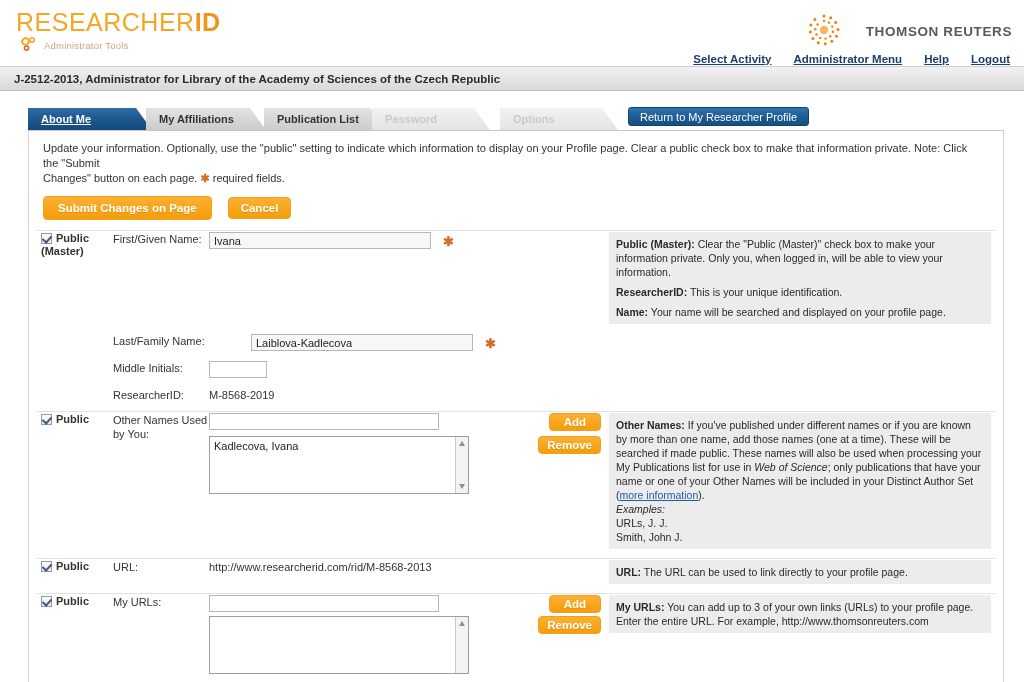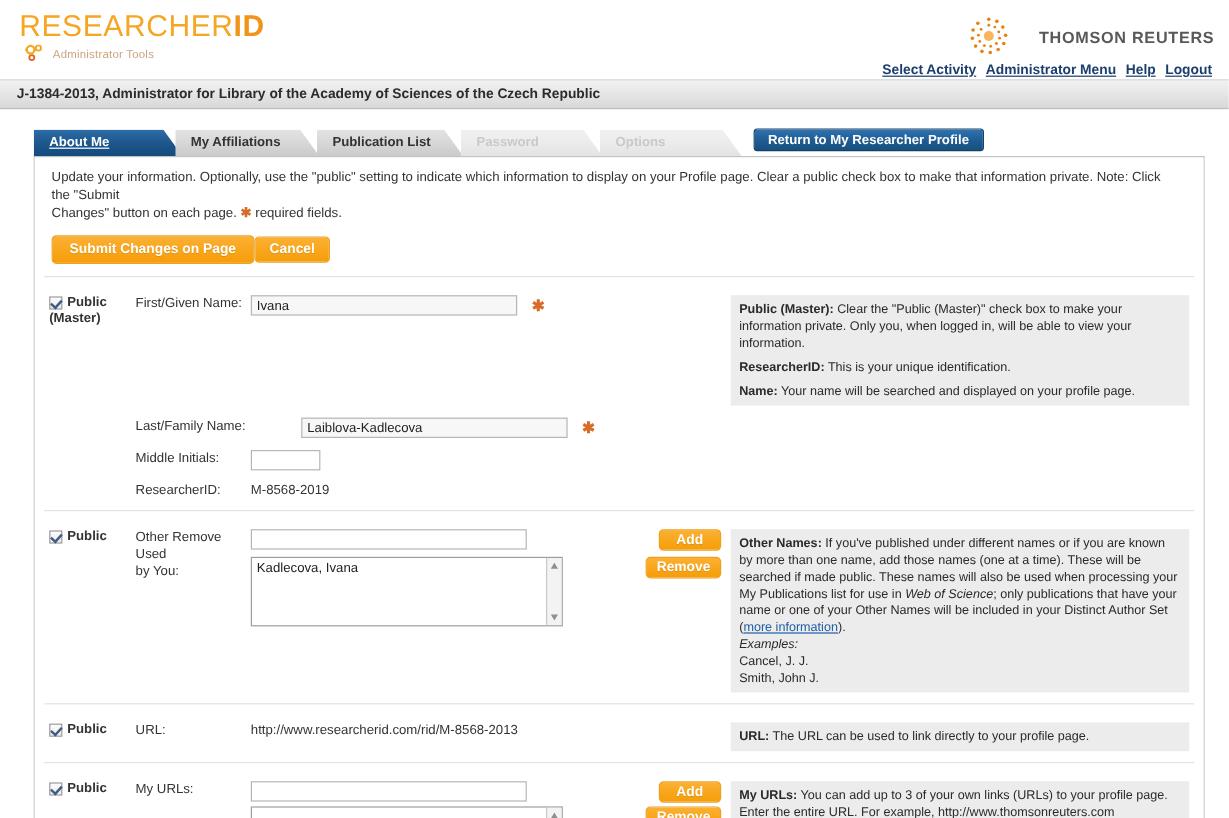--- a/index.html
+++ b/index.html
@@ -56,21 +56,21 @@
     font-size: 13.5px;
     font-weight: 700;
     letter-spacing: .6px;
     color: #58595b;
   }
 
   .toplinks {
     position: absolute;
     right: 14px; top: 53px;
     display: flex;
-    gap: 8px;
+    gap: 22px;
   }
   .toplinks a {
     font-size: 11.5px;
     font-weight: 700;
     color: #1b3e6f;
     text-decoration: underline;
     cursor: pointer;
   }
 
   
@@ -131,21 +131,21 @@
     top: -1px;
     height: 19px;
     display: flex;
     align-items: center;
     padding: 0 11px;
     border-radius: 3px;
     background: linear-gradient(to bottom, #2f73b0 0%, #1e5b92 55%, #17507f 100%);
     border: 1px solid #12436c;
     color: #ffffff;
     font-size: 11px;
-    font-weight: 700;
+    font-weight: 400;
     white-space: nowrap;
     cursor: pointer;
   }
 
   
   .content-box {
     border: 1px solid #d0d0d0;
     border-top: 1px solid #c4c4c4;
     background: #ffffff;
     margin-left: 14px;
@@ -160,39 +160,39 @@
     color: #333;
     line-height: 15px;
     max-width: 960px;
   }
   .intro .star { color: #d86b2a; font-weight: 700; }
 
   .btn-row {
     padding: 6px 14px 10px 14px;
     display: flex;
     align-items: center;
-    gap: 0;
+    gap: 16px;
   }
   .btn-orange {
     background: linear-gradient(to bottom, #fbb034 0%, #f9a61c 50%, #f59e0b 100%);
     border: 1px solid #efa01c;
     border-radius: 4px;
     color: #ffffff;
     font-size: 11.5px;
     font-weight: 700;
     padding: 5px 14px;
     cursor: pointer;
     text-shadow: 0 1px 0 rgba(0,0,0,.12);
   }
   .btn-orange.small { padding: 4px 12px; }
 
   
   .row {
     display: flex;
-    padding: 15px 0 9px 0;
+    padding: 1px 0 9px 0;
     margin: 0 8px;
     border-top: 1px solid #e2e2e2;
   }
   .row.first { border-top: 1px solid #e2e2e2; }
 
   .col-check {
     width: 72px;
     flex: 0 0 72px;
     padding-left: 4px;
     font-size: 11px;
@@ -355,39 +355,39 @@
 
   <div class="toplinks">
     <a>Select Activity</a>
     <a>Administrator Menu</a>
     <a>Help</a>
     <a>Logout</a>
   </div>
 </div>
 
 <div class="admin-bar">
-  <span>J-1384-2013, Administrator for Library of the Academy of Sciences of the Czech Republic</span>
+  <span>J-2512-2013, Administrator for Library of the Academy of Sciences of the Czech Republic</span>
 </div>
 
 <div class="page">
 
   <div class="tabs">
     <div class="tab active" style="left:0px;width:124px;">
       <div class="shape"></div>
       <span class="lbl">About Me</span>
     </div>
     <div class="tab normal" style="left:118px;width:120px;">
       <div class="shape"></div>
       <span class="lbl">My Affiliations</span>
     </div>
     <div class="tab normal" style="left:236px;width:122px;">
       <div class="shape"></div>
       <span class="lbl">Publication List</span>
     </div>
-    <div class="tab disabled" style="left:356px;width:118px;">
+    <div class="tab disabled" style="left:344px;width:118px;">
       <div class="shape"></div>
       <span class="lbl">Password</span>
     </div>
     <div class="tab disabled" style="left:472px;width:118px;">
       <div class="shape"></div>
       <span class="lbl">Options</span>
     </div>
     <div class="return-btn" style="left:600px;">
       <span>Return to My Researcher Profile</span>
     </div>
@@ -454,21 +454,21 @@
     </div>
 
     <div class="row">
       <div class="col-check">
         <div class="chk-line">
           <span class="cbox checked"></span>
           <span>Public</span>
         </div>
       </div>
       <div class="col-label">
-        <span>Other Remove Used</span><br>
+        <span>Other Names Used</span><br>
         <span>by You:</span>
       </div>
       <div class="col-field">
         <div class="inline-field" style="margin-bottom:5px;">
           <input class="txt white" style="width: 230px;" type="text" value="">
           <button class="btn-orange small" style="padding:2px 14px;">Add</button>
         </div>
         <div class="inline-field">
           <div class="listbox">
             <div>Kadlecova, Ivana</div>
@@ -477,21 +477,21 @@
               <span class="arrow dn"></span>
             </div>
           </div>
           <button class="btn-orange small" style="padding:2px 8px;">Remove</button>
         </div>
       </div>
       <div class="col-help">
         <div class="help">
           <p style="margin-bottom:0;"><b>Other Names:</b><span> If you've published under different names or if you are known by more than one name, add those names (one at a time). These will be searched if made public. These names will also be used when processing your My Publications list for use in </span><i>Web of Science</i><span>; only publications that have your name or one of your Other Names will be included in your Distinct Author Set (</span><a>more information</a><span>).</span></p>
           <p style="margin:0;font-style:italic;">Examples:</p>
-          <p style="margin:0;">Cancel, J. J.</p>
+          <p style="margin:0;">URLs, J. J.</p>
           <p style="margin:0;">Smith, John J.</p>
         </div>
       </div>
     </div>
 
     <div class="row">
       <div class="col-check">
         <div class="chk-line">
           <span class="cbox checked"></span>
           <span>Public</span>

